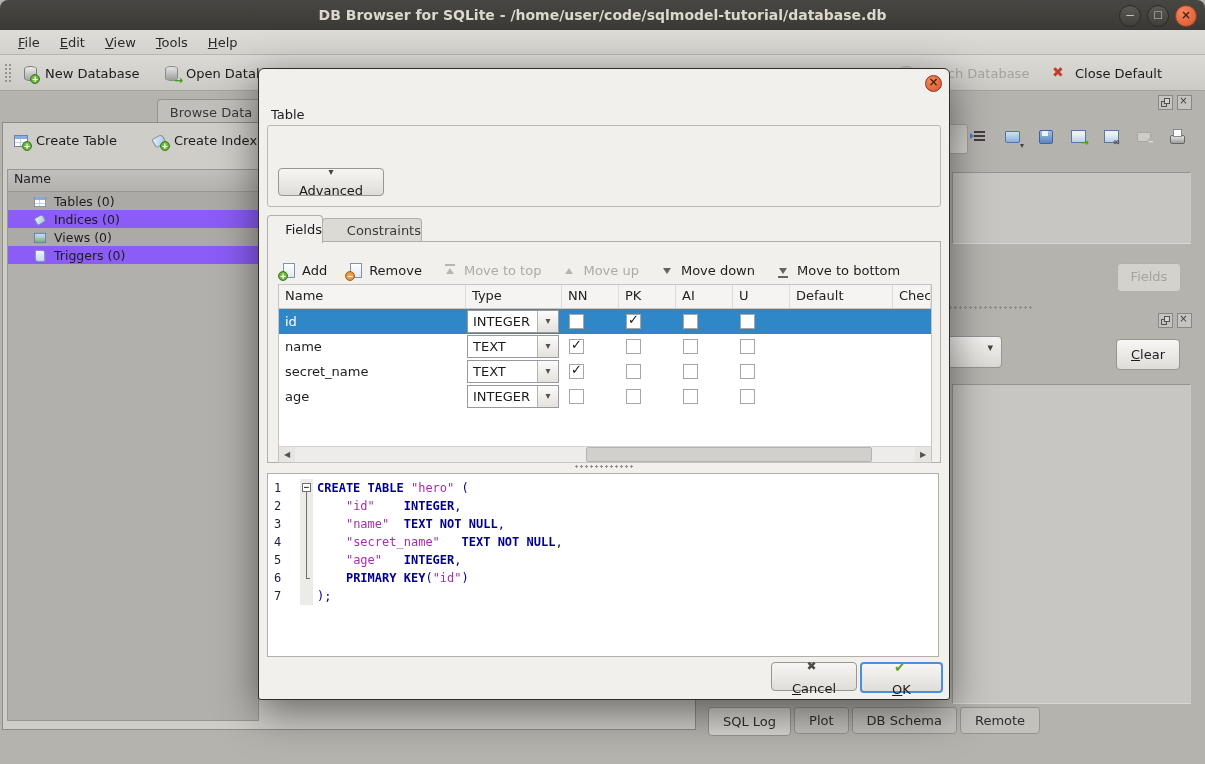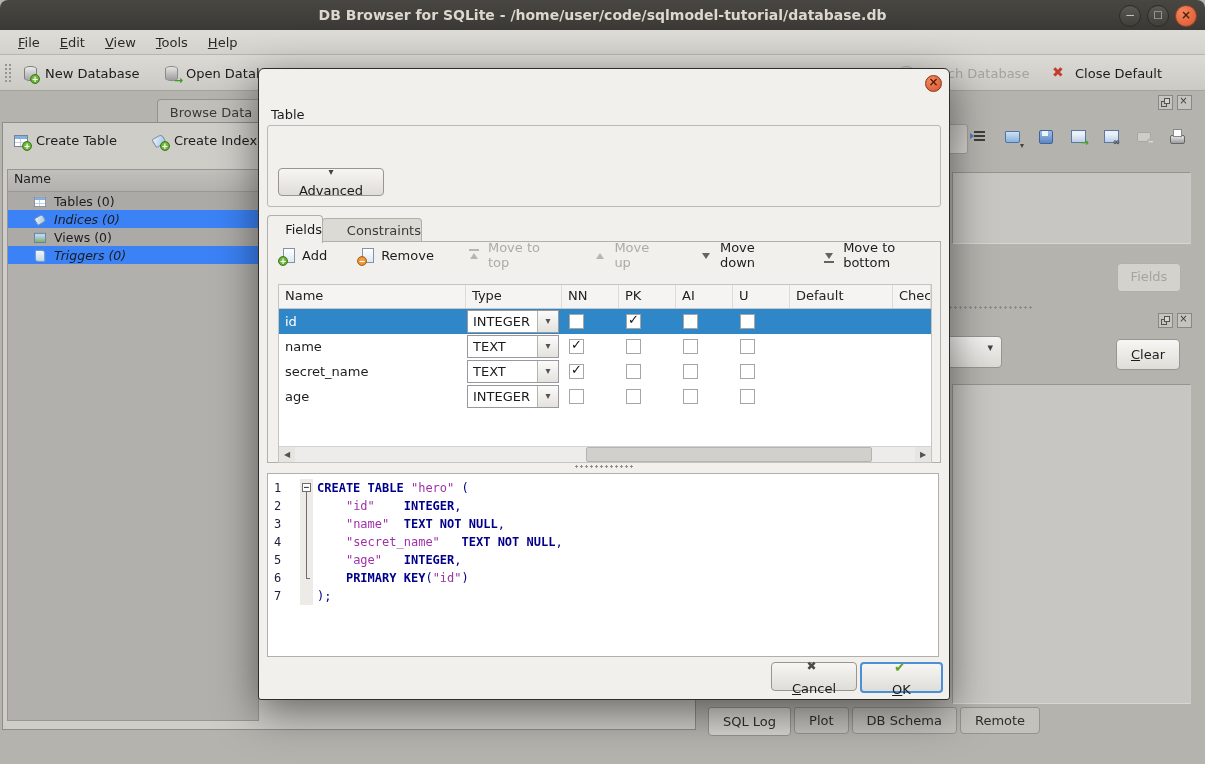--- a/index.html
+++ b/index.html
@@ -63,21 +63,21 @@
   .main-tab{position:absolute;display:flex;align-items:center;justify-content:center;border:1px solid #94928d;border-bottom:none;border-radius:4px 4px 0 0;}
   #tab-dbstructure{left:4px;top:96px;width:152px;height:27px;background:#cfcdc8;z-index:2;}
   #tab-browse{left:157px;top:99px;width:106px;height:24px;background:#c1bfba;color:#3a3a38;}
   #main-panel{position:absolute;left:2px;top:122px;width:692px;height:606px;background:#cfcdc8;border:1px solid #8e8c87;}
   .panel-toolbar{position:absolute;left:10px;top:9px;display:flex;gap:34px;align-items:center;}
   .pt-btn{display:flex;align-items:center;gap:6px;}
   #schema-tree{position:absolute;left:4px;top:46px;width:250px;bottom:8px;border:1px solid #98968f;background:#b2b0ac;overflow:hidden;}
   .tree-header{height:19px;background:linear-gradient(#c2c0bc,#b4b2ae);border-bottom:1px solid #9a9893;padding:1px 6px;font-size:12.5px;color:#222;}
   .tree-row{height:18px;display:flex;align-items:center;padding-left:24px;gap:5px;font-size:12.5px;}
   .tree-row .gi{transform:scale(.85);}
-  .tree-row.odd{background:#acaaa6;} .tree-row.even{background:#3b82f6;font-style:italic;}
+  .tree-row.odd{background:#acaaa6;} .tree-row.even{background:#8b5cf6;}
 
   
   .dockbtns{position:absolute;display:flex;gap:4px;}
   #dock1{left:1158px;top:95px;} #dock2{left:1158px;top:313px;}
   .dockbtn{position:relative;width:13px;height:13px;border:1px solid #8a8883;background:#c6c4c0;}
   .db-float::before{content:"";position:absolute;left:2px;top:5px;width:4px;height:4px;border:1px solid #55534e;background:#c6c4c0;}
   .db-float::after{content:"";position:absolute;left:5px;top:2px;width:4px;height:4px;border:1px solid #55534e;background:#d8d6d2;}
   .db-close::before{content:"×";position:absolute;left:0;top:-1px;width:11px;text-align:center;font-size:10px;color:#3f3e3a;}
   .partial-btn{position:absolute;left:942px;top:124px;width:24px;height:28px;border:1px solid #a29f9a;border-radius:3px;background:linear-gradient(#c9c7c2,#d7d5d0);}
   #editcell-toolbar{position:absolute;left:971px;top:128px;display:flex;gap:15px;}
@@ -109,21 +109,21 @@
   .dlg-close::before{content:"×";position:absolute;left:0;top:-2px;width:15px;text-align:center;color:#55200c;font-weight:bold;font-size:12px;line-height:17px;}
   .grp-label{position:absolute;left:12px;top:38px;}
   .groupbox{position:absolute;left:8px;top:56px;width:672px;height:80px;border:1px solid #bbb9b4;border-radius:3px;}
   #table-name-input{position:absolute;left:10px;top:8px;width:634px;height:22px;background:#fff;border:1px solid #74a0ce;border-radius:3px;padding:0 6px;font:bold 13px "DejaVu Sans",sans-serif;color:#111;outline:none;}
   #advanced-btn{position:absolute;left:10px;top:42px;width:96px;height:26px;padding:0 4px;}
   #advanced-btn .chev{font-size:10px;color:#44423e;}
   .dtab{position:absolute;border:1px solid #b1afaa;border-bottom:none;border-radius:4px 4px 0 0;text-align:right;}
   #dtab-fields{left:8px;top:146px;width:54px;height:27px;background:#f1f0ec;line-height:27px;z-index:2;}
   #dtab-constraints{left:63px;top:149px;width:98px;height:24px;background:#dcdad5;line-height:24px;color:#3a3a38;}
   #fields-panel{position:absolute;left:8px;top:172px;width:672px;height:220px;border:1px solid #b1afaa;background:#f1f0ec;}
-  #fields-toolbar{position:absolute;left:12px;top:0;height:26px;display:flex;gap:32px;align-items:center;}
+  #fields-toolbar{position:absolute;left:12px;top:15px;height:26px;display:flex;gap:20px;align-items:center;}
   .ftb{display:flex;align-items:center;gap:5px;}
   .ftb .gi{color:#66645f;}
   .ftb.disabled{color:#adaباق;} .ftb.disabled{color:#adaba6;} .ftb.disabled .gi{color:#b8b6b1;}
   #fields-table{position:absolute;left:10px;top:42px;width:652px;height:177px;background:#fff;border:1px solid #c6c4c0;box-sizing:content-box;}
   .fth{display:flex;height:23px;background:#f5f4f2;border-bottom:1px solid #c9c7c3;}
   .fth-cell{box-sizing:border-box;padding:0 0 0 6px;line-height:22px;border-right:1px solid #dddbd7;overflow:hidden;white-space:nowrap;color:#222;}
   .ftr{display:flex;height:25px;}
   .ftr.sel{background:#3087c8;}
   .ftr.sel .ftc.name{color:#fff;}
   .ftc{box-sizing:border-box;overflow:hidden;white-space:nowrap;height:25px;display:flex;align-items:center;}

